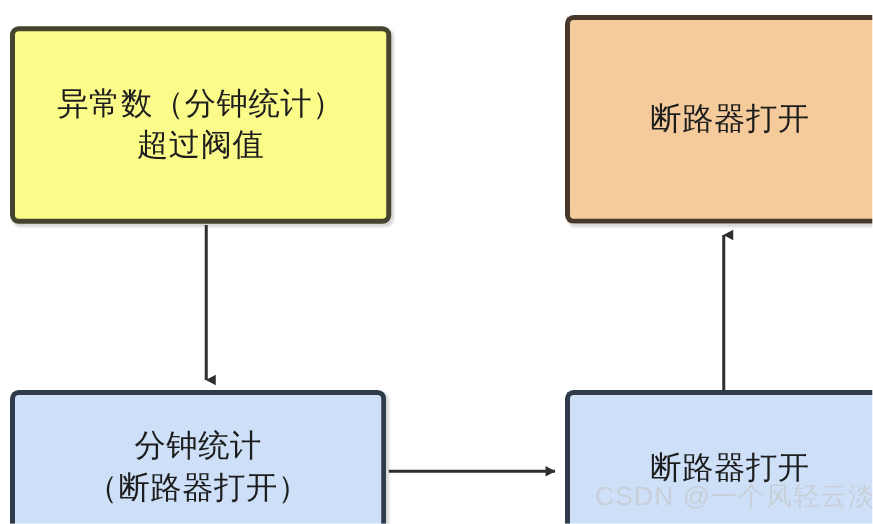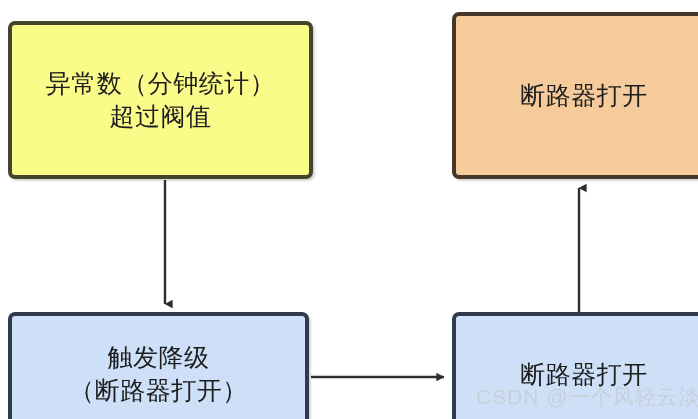--- a/index.html
+++ b/index.html
@@ -106,21 +106,21 @@
   <div class="node" id="node-threshold">
     <span class="node-label">异常数（分钟统计）
 超过阀值</span>
   </div>
 
   <div class="node" id="node-close-degrade">
     <span class="node-label">断路器打开</span>
   </div>
 
   <div class="node" id="node-trigger-degrade">
-    <span class="node-label">触发降级
+    <span class="node-label">分钟统计
 （断路器打开）</span>
   </div>
 
   <div class="node" id="node-window-end">
     <span class="node-label">断路器打开</span>
   </div>
 
   <svg id="edges" viewBox="0 0 698 419" xmlns="http://www.w3.org/2000/svg">
     <defs>
       <marker id="arrowhead-down" markerWidth="9" markerHeight="9" refX="4.5" refY="8.2" orient="auto" markerUnits="userSpaceOnUse">

